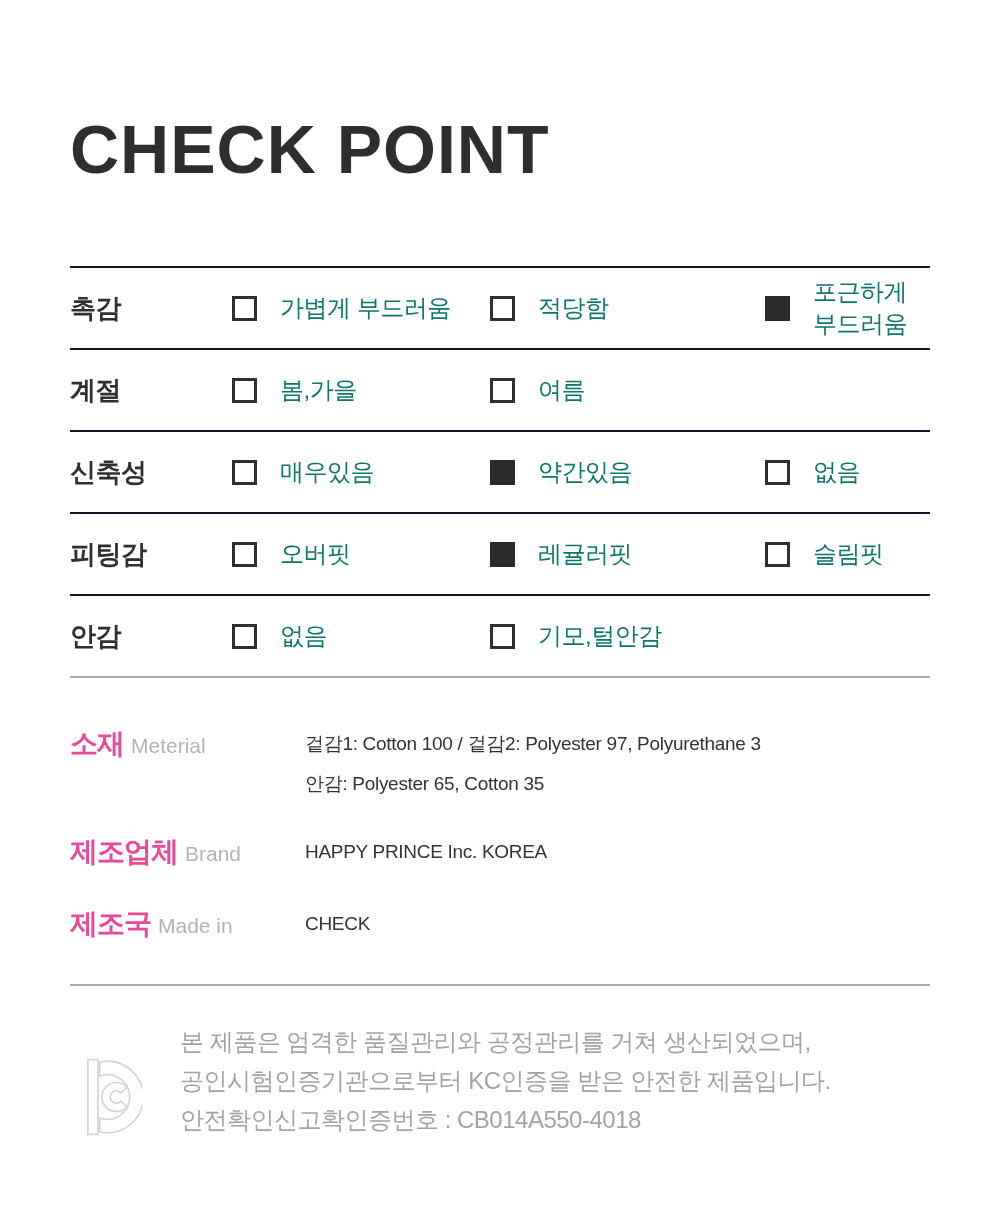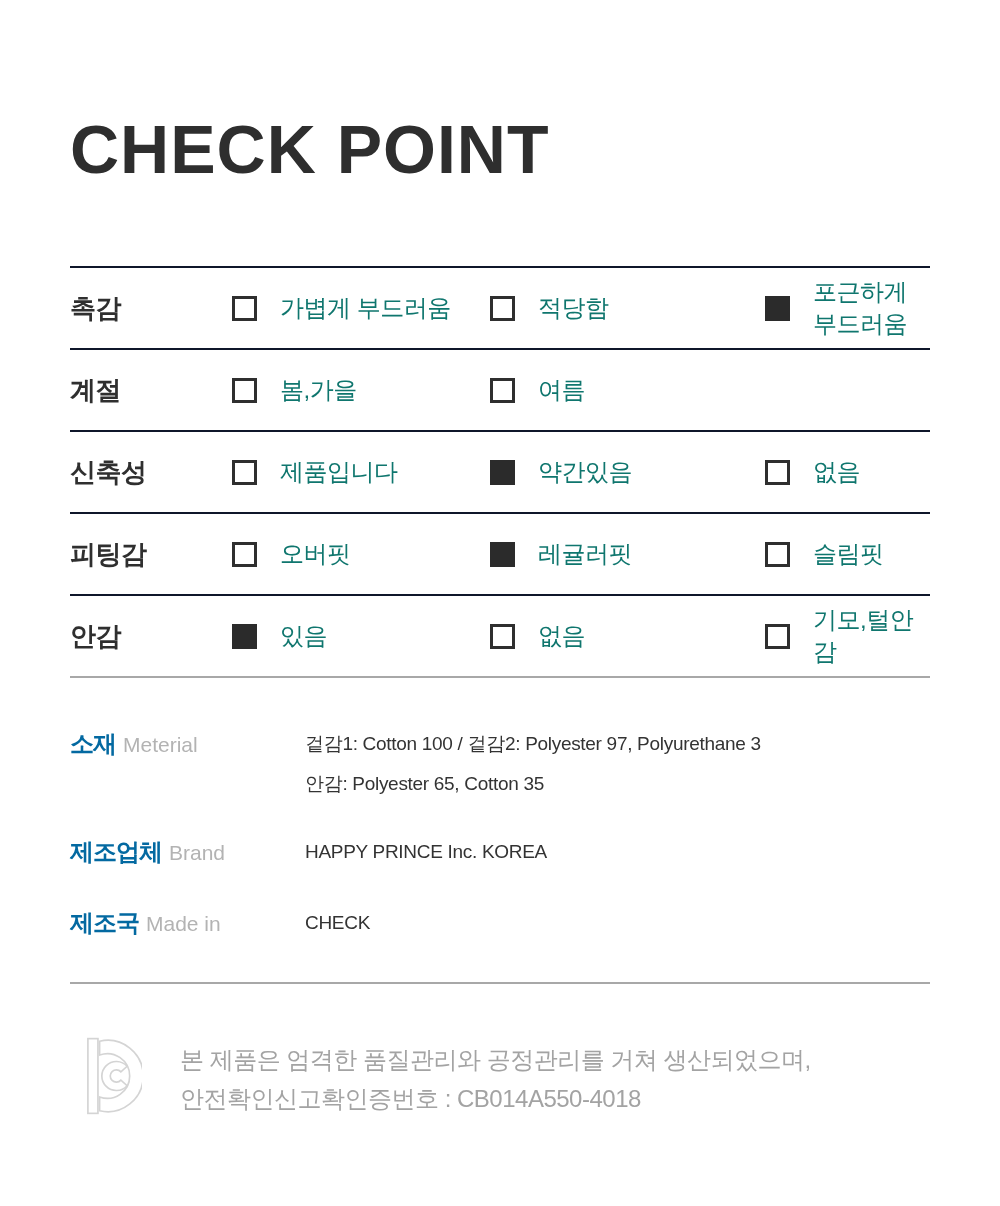--- a/index.html
+++ b/index.html
@@ -75,23 +75,23 @@
   .info-row + .info-row {
     margin-top: 28px;
   }
   .info-label {
     width: 235px;
     flex: 0 0 auto;
     line-height: 40px;
     white-space: nowrap;
   }
   .info-label .ko {
-    font-size: 24px;
+    font-size: 28px;
     font-weight: bold;
-    color: #0369a1;
+    color: #ec4899;
     letter-spacing: -1px;
   }
   .info-label .en {
     font-size: 21px;
     color: #b3b3b3;
     margin-left: 7px;
   }
   .info-value {
     font-size: 19px;
     color: #333333;
@@ -156,21 +156,21 @@
       <div class="cp-option">
         <span class="checkbox"></span>
         <span>여름</span>
       </div>
     </div>
 
     <div class="cp-row">
       <div class="cp-label">신축성</div>
       <div class="cp-option">
         <span class="checkbox"></span>
-        <span>제품입니다</span>
+        <span>매우있음</span>
       </div>
       <div class="cp-option">
         <span class="checkbox checked"></span>
         <span>약간있음</span>
       </div>
       <div class="cp-option">
         <span class="checkbox"></span>
         <span>없음</span>
       </div>
     </div>
@@ -186,24 +186,20 @@
         <span>레귤러핏</span>
       </div>
       <div class="cp-option">
         <span class="checkbox"></span>
         <span>슬림핏</span>
       </div>
     </div>
 
     <div class="cp-row">
       <div class="cp-label">안감</div>
-      <div class="cp-option">
-        <span class="checkbox checked"></span>
-        <span>있음</span>
-      </div>
       <div class="cp-option">
         <span class="checkbox"></span>
         <span>없음</span>
       </div>
       <div class="cp-option">
         <span class="checkbox"></span>
         <span>기모,털안감</span>
       </div>
     </div>
 
@@ -240,17 +236,18 @@
   <div class="divider"></div>
 
   <div class="cert">
     <svg class="kc-logo" width="58" height="84" viewBox="0 0 104 150" xmlns="http://www.w3.org/2000/svg">
       <rect x="7" y="8" width="18" height="134" fill="#ffffff" stroke="#d4d4d4" stroke-width="3"></rect>
       <path d="M 28 12.6 A 64 64 0 1 1 28 137.4 L 28 112.5 A 40 40 0 1 0 28 37.5 Z" fill="#ffffff" stroke="#d4d4d4" stroke-width="3"></path>
       <path d="M 77.3 57.6 A 26 26 0 1 0 77.3 92.4 L 66.2 82.4 A 11 11 0 1 1 66.2 67.6 Z" fill="#ffffff" stroke="#d4d4d4" stroke-width="3"></path>
     </svg>
     <div class="cert-text">
       <div>본 제품은 엄격한 품질관리와 공정관리를 거쳐 생산되었으며,</div>
+      <div>공인시험인증기관으로부터 KC인증을 받은 안전한 제품입니다.</div>
       <div>안전확인신고확인증번호 : CB014A550-4018</div>
     </div>
   </div>
 
 </div>
 
 </body></html>

